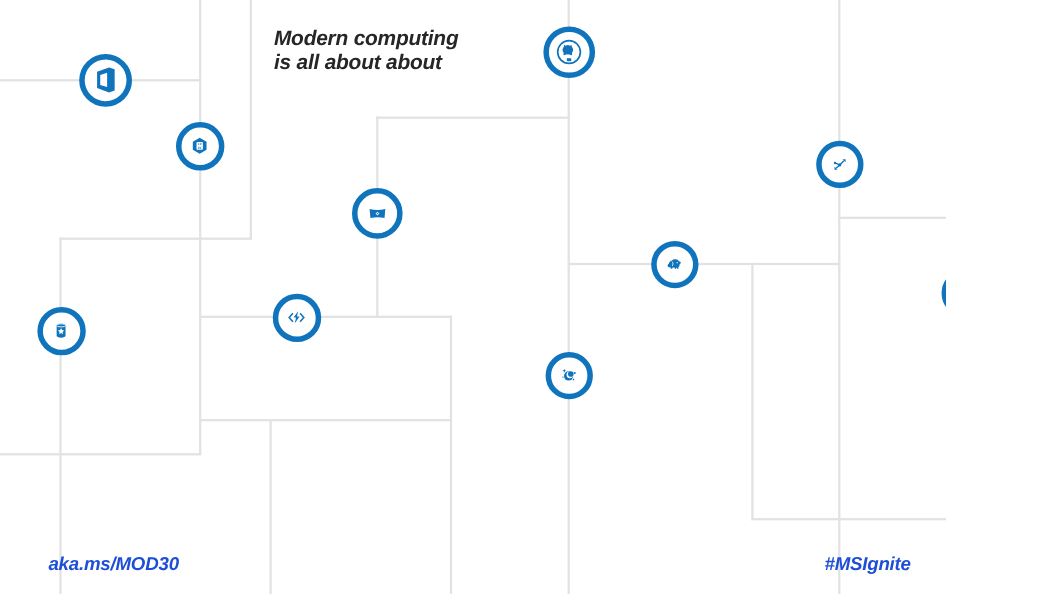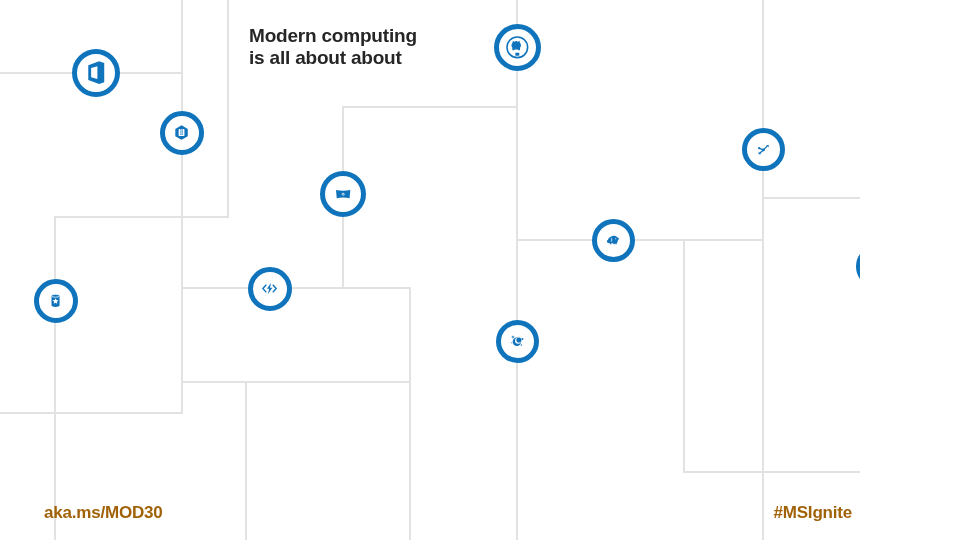--- a/index.html
+++ b/index.html
@@ -1,32 +1,32 @@
 <!DOCTYPE html>
 <html style="--accent: #0F74BC; --line: #E2E2E2; --text: #262626;"><head>
 <meta charset="utf-8">
 <style>
   :root { --accent:#0F74BC; --line:#E2E2E2; --text:#262626; }
   html,body { margin:0; padding:0; }
   body { font-family:"Liberation Sans","DejaVu Sans",sans-serif; background:#fff; }
-  .slide { position:relative; width:860px; height:540px; background:#fff; overflow:hidden; }
+  .slide { position:relative; width:860px; height:540px; background:#fff; overflow:hidden;font-style:italic; }
   .line { position:absolute; background:var(--line); z-index:1; }
   .line.h { height:2px; }
   .line.v { width:2px; }
   .node { position:absolute; z-index:2; box-sizing:border-box; background:#fff;
           border:5px solid var(--accent); border-radius:50%;
           display:flex; align-items:center; justify-content:center; color:var(--accent); }
   .node svg { width:62%; height:62%; display:block; }
   .node.big svg { width:72%; height:72%; }
   .title { position:absolute; left:249px; top:25px; z-index:3; color:var(--text);
            font-size:19px; font-weight:700; line-height:22px; letter-spacing:-0.2px; }
-  .footer { position:absolute; top:503px; z-index:3; color:#a16207;
+  .footer { position:absolute; top:503px; z-index:3; color:#1d4ed8;
             font-size:17px; font-weight:700; letter-spacing:-0.2px; }
   .footer.left { left:44px; }
-  .footer.right { right:8px; }
+  .footer.right { right:32px; }
 </style>
 </head>
 <body>
 
 <div class="slide">
 
   <div id="connectors">
       <div class="line h" style="left: 0px; top: 72px; width: 183px;"></div>
       <div class="line v" style="left: 181px; top: 0px; height: 413px;"></div>
       <div class="line v" style="left: 227px; top: 0px; height: 218px;"></div>

